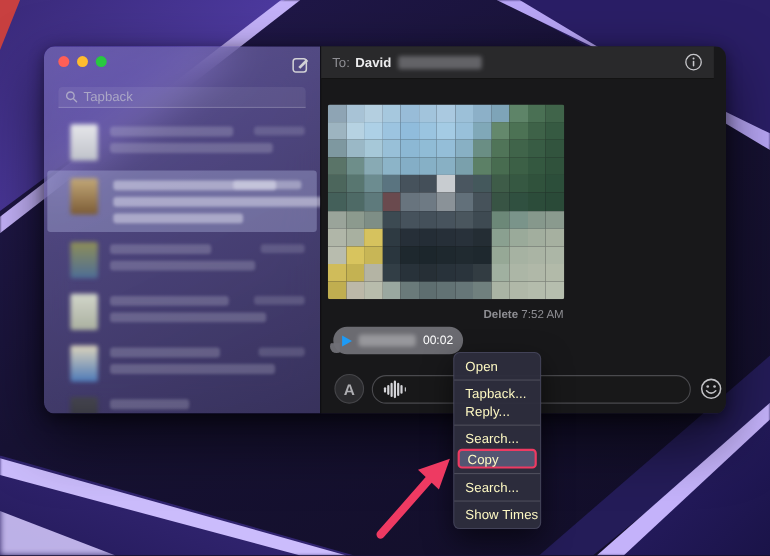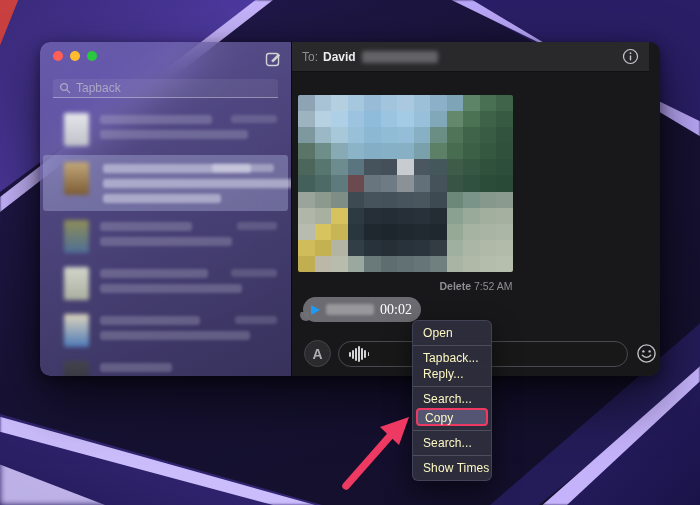--- a/index.html
+++ b/index.html
@@ -75,21 +75,21 @@
 
   
   .audio-bubble { position:absolute; left:11px; top:255px; width:118px; height:25px;
                   background:rgba(112,112,118,.95); border-radius:13px;
                   display:flex; align-items:center; padding:0 9px 0 8px; gap:6px; }
   .audio-bubble::before { content:""; position:absolute; left:-4px; bottom:0; width:10px; height:10px;
                           background:rgba(112,112,118,.95); clip-path:ellipse(60% 60% at 70% 30%); }
   .play-tri { width:0; height:0; border-left:9px solid #1d9bf6;
               border-top:5.5px solid transparent; border-bottom:5.5px solid transparent; }
   .wave-blur { width:52px; height:11px; border-radius:3px; background:rgba(255,255,255,.30); filter:blur(1.8px); }
-  .duration { color:#fff; font-size:14px; font-weight:500; margin-left:auto;font-family:Liberation Serif, serif; }
+  .duration { color:#fff; font-size:11px; font-weight:500; margin-left:auto; }
 
   
   .apps-btn { position:absolute; left:12px; top:298px; width:27px; height:27px; border-radius:50%;
               background:#2b2b2e; border:1px solid #454549; display:flex; align-items:center;
               justify-content:center; color:#aeaeb2; font-size:14px; font-weight:700; cursor:text; }
   .msg-field { position:absolute; left:46px; top:299px; width:290px; height:26px;
                border:1px solid #4a4a4e; border-radius:13px; background:rgba(24,24,26,.4);
                display:flex; align-items:center; padding:0 8px 0 10px; }
   .msg-input { flex:1; background:transparent; border:none; outline:none; color:#e8e8ea;
                font-size:12px; font-family:"Liberation Sans",sans-serif; }

